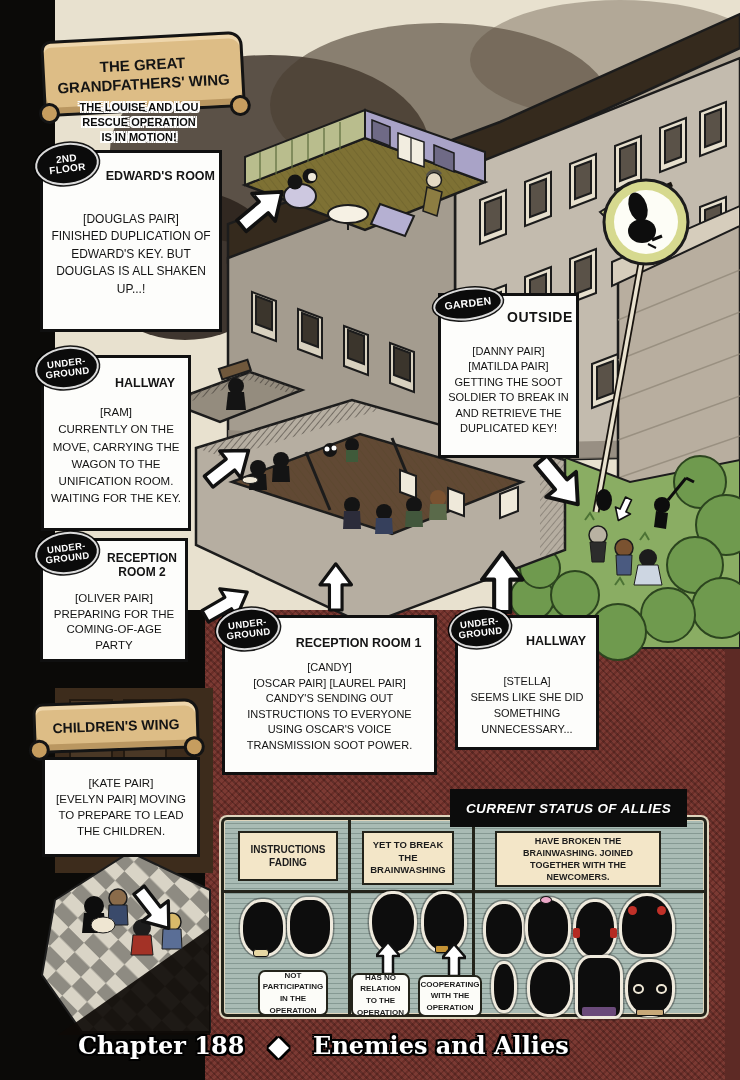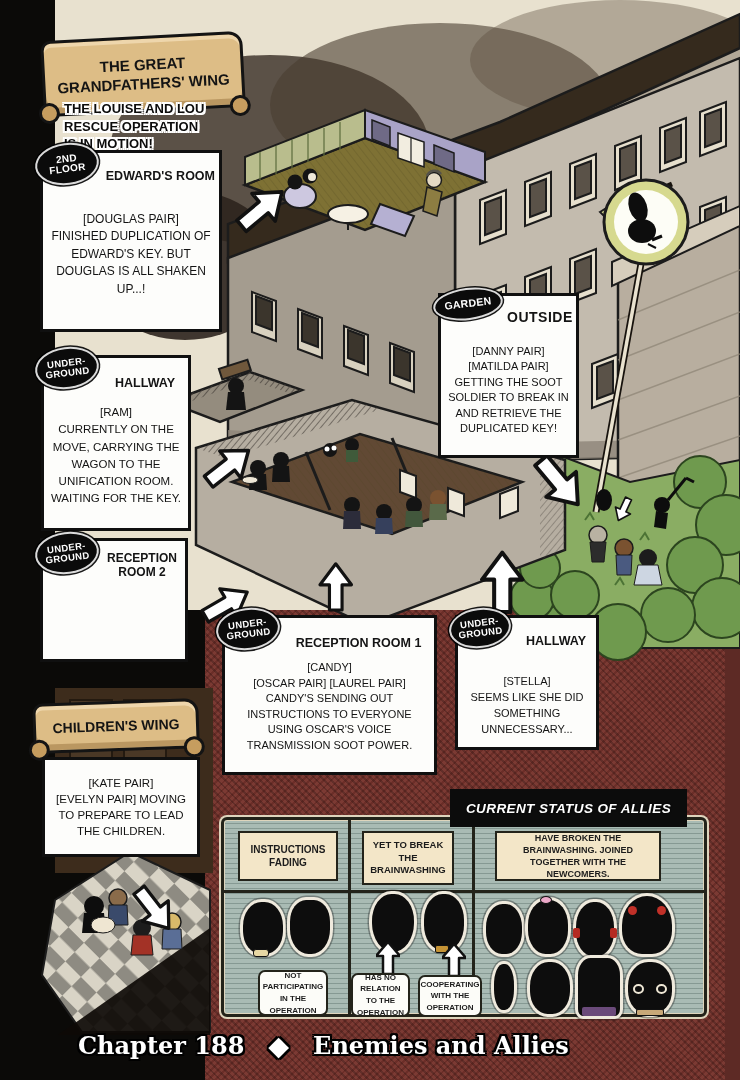--- a/index.html
+++ b/index.html
@@ -83,21 +83,21 @@
     content:""; position:absolute; width:15px; height:15px; background:#c69d5f;
     border:3px solid #141414; border-radius:50%;
   }
   .scroll::before { left:-8px; bottom:-10px; }
   .scroll::after { right:-8px; bottom:-12px; }
   .banner-top { left:42px; top:36px; width:202px; height:76px; font-size:15px; line-height:1.3; transform:rotate(-3deg); }
   .banner-children { left:33px; top:701px; width:166px; height:50px; font-size:14px; transform:rotate(-2deg); }
 
   .intro {
     position:absolute; left:64px; top:100px; width:150px; z-index:5;
-    font-size:13px; font-weight:900; line-height:1.35;
+    font-size:11px; font-weight:900; text-align:center; line-height:1.35;
     color:#0c0c0c; white-space:pre-line;
     text-shadow:-2px -2px 0 #fff, 2px -2px 0 #fff, -2px 2px 0 #fff, 2px 2px 0 #fff,
                 0 -2px 0 #fff, 0 2px 0 #fff, -2px 0 0 #fff, 2px 0 0 #fff;
   }
 
   
   .status-header {
     position:absolute; left:450px; top:789px; width:237px; height:38px; z-index:6;
     background:#0c0c0c; color:#fff; display:flex; align-items:center; justify-content:center;
     font-weight:900; font-size:13.5px; letter-spacing:.4px; font-style:italic;
@@ -113,21 +113,21 @@
   .vline { position:absolute; top:0; bottom:0; width:3px; background:#23231a; }
   .v1 { left:124px; } .v2 { left:248px; }
   .hline { position:absolute; left:0; right:0; top:70px; height:3px; background:#23231a; }
   .tag {
     position:absolute; background:#f3e6c8; border:2px solid #23231a; color:#1c1c1c;
     font-weight:800; text-align:center; display:flex; align-items:center; justify-content:center;
     line-height:1.35; padding:2px 3px;
   }
   .tag1 { left:14px; top:11px; width:100px; height:50px; font-size:10px; }
   .tag2 { left:138px; top:11px; width:92px; height:54px; font-size:9.5px; }
-  .tag3 { left:271px; top:11px; width:166px; height:50px; font-size:9px; }
+  .tag3 { left:271px; top:11px; width:166px; height:56px; font-size:9px; }
   .note {
     position:absolute; background:#fcfcf8; border:2px solid #23231a; border-radius:7px;
     color:#1c1c1c; font-weight:800; font-size:8px; text-align:center; line-height:1.45;
     display:flex; align-items:center; justify-content:center; padding:2px; z-index:3;
   }
   .n1 { left:34px; top:150px; width:70px; height:46px; }
   .n2 { left:127px; top:153px; width:59px; height:44px; }
   .n3 { left:194px; top:155px; width:64px; height:42px; }
   .mini-arrow { position:absolute; z-index:2; }
   .ma1 { left:152px; top:122px; }
@@ -508,20 +508,22 @@
 GROUND</div>
     <div class="ctitle">HALLWAY</div>
     <div class="cbody">[RAM]
 CURRENTLY ON THE MOVE, CARRYING THE WAGON TO THE UNIFICATION ROOM. WAITING FOR THE KEY.</div>
   </div>
 
   <div class="callout c3">
     <div class="badge">UNDER-
 GROUND</div>
     <div class="ctitle">RECEPTION ROOM 2</div>
+    <div class="cbody">[OLIVER PAIR]
+PREPARING FOR THE COMING-OF-AGE PARTY</div>
   </div>
 
   <div class="callout c4">
     <div class="badge">GARDEN</div>
     <div class="ctitle">OUTSIDE</div>
     <div class="cbody">[DANNY PAIR]
 [MATILDA PAIR]
 GETTING THE SOOT SOLDIER TO BREAK IN AND RETRIEVE THE DUPLICATED KEY!</div>
   </div>
 

